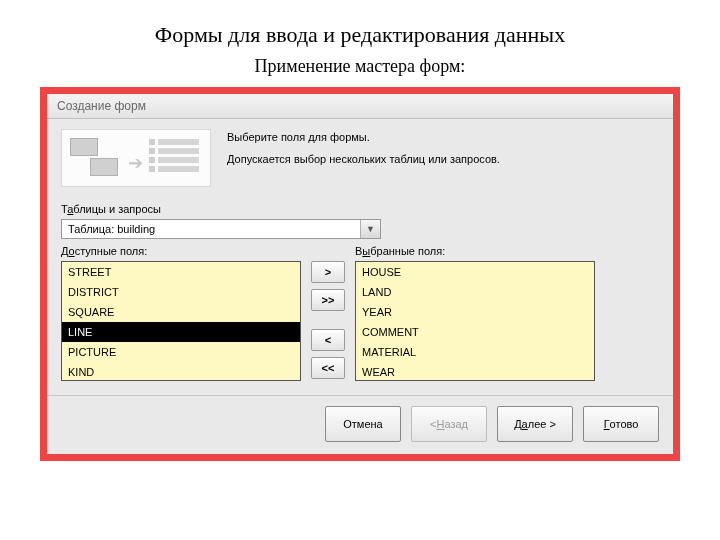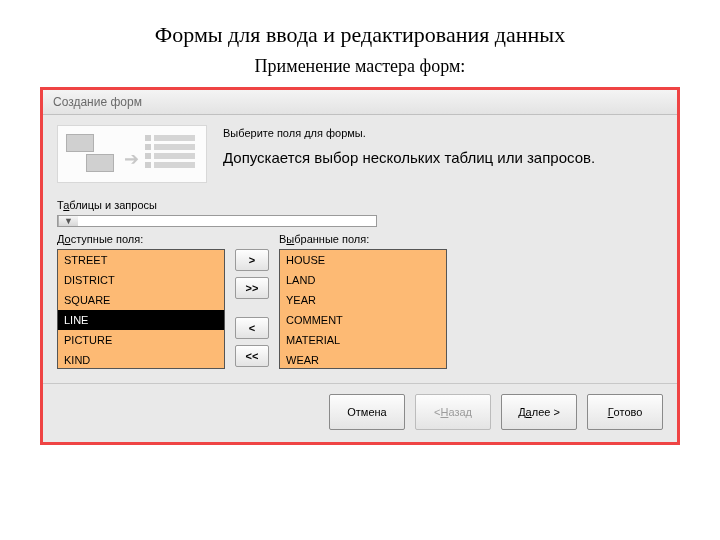--- a/index.html
+++ b/index.html
@@ -21,21 +21,21 @@
   }
   .slide-subtitle {
     font-family: "Times New Roman", serif;
     font-size: 18px;
     text-align: center;
     margin: 4px 20px 10px 20px;
   }
   .dialog {
     margin: 0 20px 0 40px;
     width: 640px;
-    border: 3px solid #ef4444;
+    border: 7px solid #ef4444;
     background: #e9e9e9;
     font-size: 11px;
   }
   .titlebar {
     background: linear-gradient(#f4f4f4,#e3e3e3);
     border-bottom: 1px solid #c0c0c0;
     padding: 5px 10px;
     color: #6a6a6a;
     font-size: 12px;
   }
@@ -56,43 +56,43 @@
   .hi-tbl { position:absolute; background:#d0d0d0; border:1px solid #b0b0b0; }
   .hi-t1 { left:8px; top:8px; width:28px; height:18px; }
   .hi-t2 { left:28px; top:28px; width:28px; height:18px; }
   .hi-arrow { position:absolute; left:66px; top:22px; color:#c8c8c8; font-size:18px; }
   .hi-form { position:absolute; right:8px; top:6px; width:56px; height:44px; display:flex; flex-direction:column; gap:3px; padding:3px; }
   .hi-fr { display:flex; gap:3px; }
   .hi-dot { width:6px; height:6px; background:#cfcfcf; }
   .hi-bar { flex:1; height:6px; background:#d5d5d5; }
   .header-text { flex:1; padding-top:2px; }
   .ht-line1 { font-size: 11px; margin-bottom:10px; }
-  .ht-line2 { font-size: 15px; }
+  .ht-line2 { font-size: 11px; }
   .section {
     padding: 4px 14px 2px 14px;
   }
   .lbl { font-size: 11px; margin: 6px 0 4px 0; }
   .lbl u { text-decoration: underline; }
   .combo {
     display:flex; width: 320px; border:1px solid #9a9a9a; background:#fff;
   }
   .combo-text { flex:1; padding:3px 6px; font-size:11px; }
   .combo-btn {
     width:20px; background:linear-gradient(#f6f6f6,#d8d8d8);
     border-left:1px solid #b0b0b0; display:flex; align-items:center; justify-content:center;
     font-size:9px; color:#555;
   }
   .lists-row {
     display:flex; padding: 4px 30px 14px 14px; gap:10px; align-items:flex-start;
   }
   .list-col { display:flex; flex-direction:column; }
   .list-col .lbl { margin-top:0; }
   .listbox {
-    width: 168px; height: 120px;
-    border:1px solid #555; background:#fdba74; overflow:hidden;
+    width: 240px; height: 120px;
+    border:1px solid #555; background:#fef9c3; overflow:hidden;
   }
   .listbox .item {
     padding:2px 6px; font-size:11px; line-height:16px; white-space:nowrap;
   }
   .listbox .item.selected { background:#000; color:#fff; }
   .move-col {
     display:flex; flex-direction:column; gap:6px; padding-top:16px;
   }
   .move-btn {
     width:34px; height:22px; border:1px solid #9a9a9a;
@@ -150,20 +150,21 @@
       <div class="ht-line1">Выберите поля для формы.</div>
       <div class="ht-line2">Допускается выбор нескольких таблиц или запросов.</div>
     </div>
   </div>
 
   <div class="section">
     <div class="lbl">
       <span>Т</span><u>а</u><span>блицы и запросы</span>
     </div>
     <div class="combo">
+      <div class="combo-text">Таблица: building</div>
       <div class="combo-btn">▼</div>
     </div>
   </div>
 
   <div class="lists-row">
     <div class="list-col">
       <div class="lbl">
         <span>Д</span><u>о</u><span>ступные поля:</span>
       </div>
       <div class="listbox" id="available-list">

